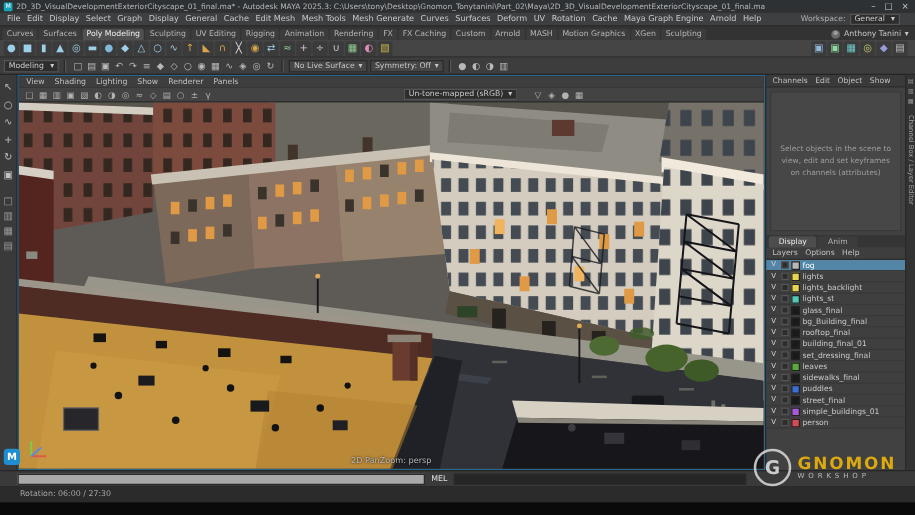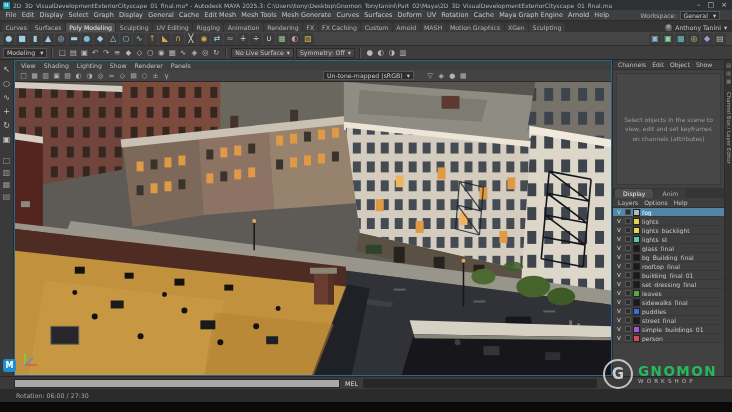--- a/index.html
+++ b/index.html
@@ -91,21 +91,21 @@
   #cmd-label{padding:0 5px;color:#e0e0e0}
   #cmd-result{width:234px;height:9px;background:#262626;border:1px solid #2a2a2a}
   #helpline{left:0;top:389px;width:732px;height:13px;background:#2b2b2b;display:flex;align-items:center;padding-left:16px;font-size:6.3px;color:#a8a8a8}
   #bottomblack{left:0;top:402px;width:732px;height:10px;background:#0a0a0a}
 
   #maya-logo{left:3px;top:359px;width:13px;height:13px;background:#1d8fd1;border-radius:3px;color:#fff;font-size:8px;font-weight:bold;display:flex;align-items:center;justify-content:center;z-index:40}
 
   
   #watermark{right:3px;top:359px;width:126px;display:flex;align-items:center;gap:5px;opacity:.92;z-index:50}
   #wm-logo{width:30px;height:30px;border:2.5px solid #cfcfcf;border-radius:50%;color:#d8d8d8;font-size:15px;font-weight:bold;display:flex;align-items:center;justify-content:center;flex:0 0 auto}
-  #wm-title{font-size:13.5px;font-weight:bold;letter-spacing:1.5px;color:#22c55e;line-height:1.1}
+  #wm-title{font-size:13.5px;font-weight:bold;letter-spacing:1.5px;color:#eab308;line-height:1.1}
   #wm-sub{font-size:5.6px;letter-spacing:3.1px;color:#c4c4c4}
 </style>
 </head>
 <body>
 
 <div id="app">
 
   <div id="titlebar" class="abs">
     <div id="app-icon">M</div>
     <div id="title-text">2D_3D_VisualDevelopmentExteriorCityscape_01_final.ma* - Autodesk MAYA 2025.3: C:\Users\tony\Desktop\Gnomon_Tonytanini\Part_02\Maya\2D_3D_VisualDevelopmentExteriorCityscape_01_final.ma</div>
@@ -480,20 +480,21 @@
       <rect x="470" y="266" width="16" height="9" fill="#34343a"></rect>
       <rect x="532" y="272" width="15" height="8" fill="#2e2e34"></rect>
       <circle cx="444" cy="262" r="3" fill="#3c3c42"></circle>
     </svg>
 
     <svg id="axis-gizmo" width="22" height="22">
       <line x1="5" y1="18" x2="5" y2="6" stroke="#6fd44a" stroke-width="1.5"></line>
       <line x1="5" y1="18" x2="17" y2="18" stroke="#e05a4a" stroke-width="1.5"></line>
       <line x1="5" y1="18" x2="13" y2="11" stroke="#5a8ae0" stroke-width="1.5"></line>
     </svg>
+    <div id="vp-overlay-bottom">2D PanZoom: persp</div>
   </div>
 
   <div id="rightpanel" class="abs">
     <div id="cb-menus">
 
     <span>Channels</span>
         <span>Edit</span>
         <span>Object</span>
         <span>Show</span>
       </div>

